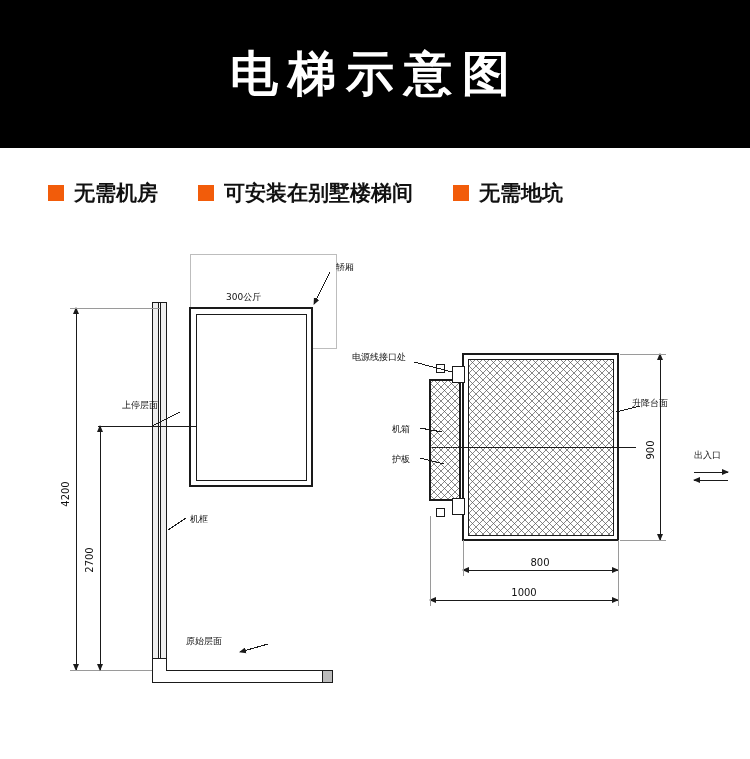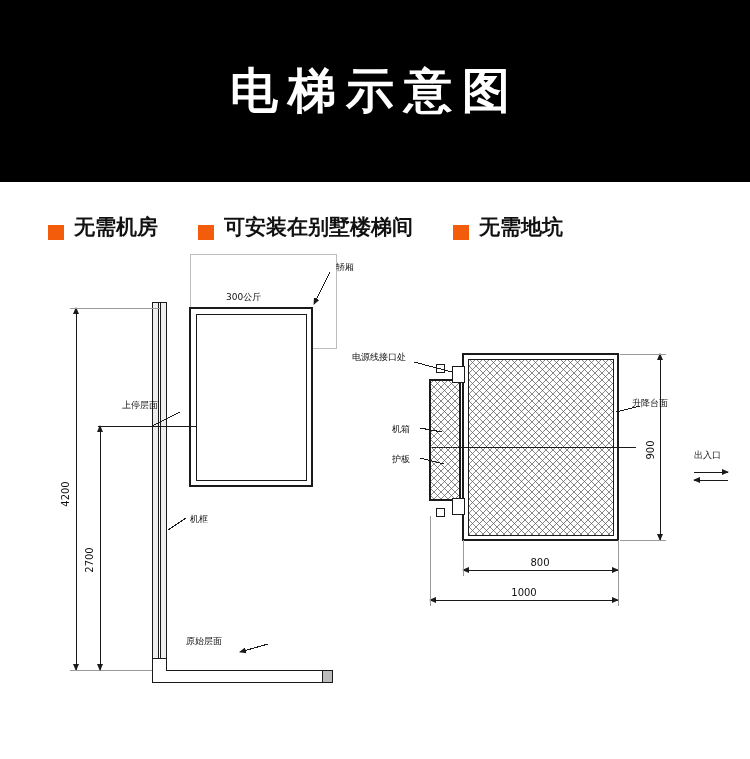--- a/index.html
+++ b/index.html
@@ -5,21 +5,21 @@
   html, body { margin:0; padding:0; }
   body {
     width: 750px; height: 759px;
     background: #ffffff;
     font-family: "Liberation Sans", "DejaVu Sans", sans-serif;
     overflow: hidden;
     position: relative;
   }
   
   .header {
-    width: 750px; height: 182px;
+    width: 750px; height: 148px;
     background: #000000;
     display: flex; align-items: center; justify-content: center;
     position: relative;
   }
   .header-title {
     color: #ffffff;
     font-size: 48px;
     font-weight: bold;
     letter-spacing: 10px;
     font-family: "DejaVu Sans", "Liberation Sans", sans-serif;
@@ -27,21 +27,21 @@
   
   .features {
     width: 750px; height: 90px;
     background: #ffffff;
     display: flex; align-items: center;
     padding-left: 48px;
     box-sizing: border-box;
     gap: 40px;
   }
   .feature {
-    display: flex; align-items: flex-end; gap: 10px;
+    display: flex; align-items: center; gap: 10px;
   }
   .feature-bullet {
     width: 16px; height: 16px;
     background: #f25c0a;
     display: inline-block;
     flex: none;
   }
   .feature-label {
     font-size: 21px;
     font-weight: bold;

